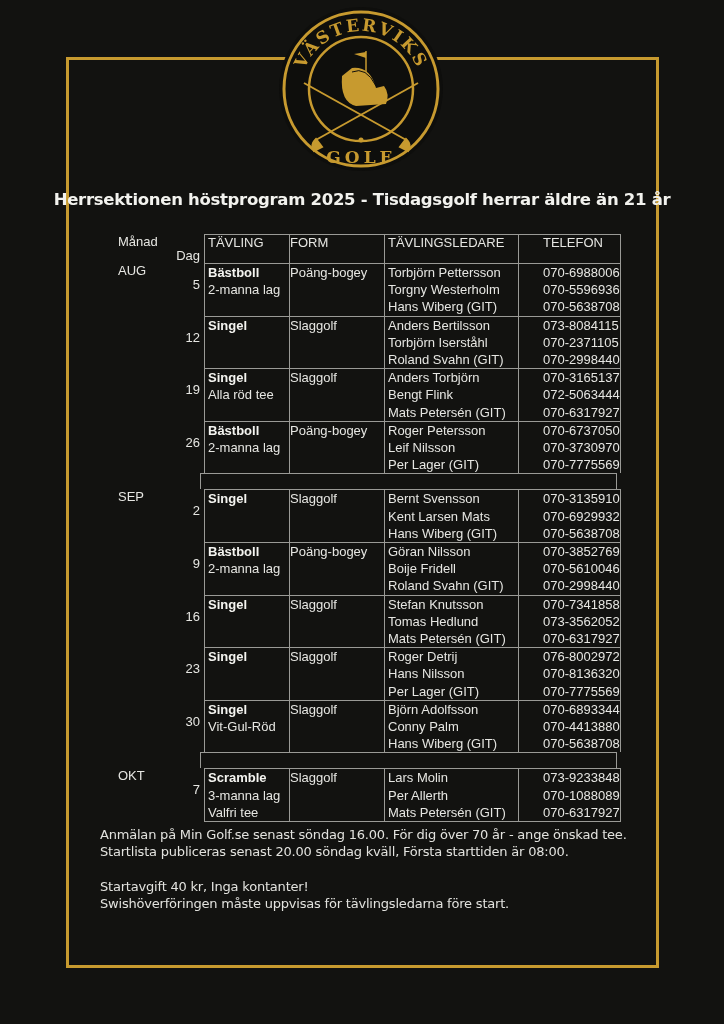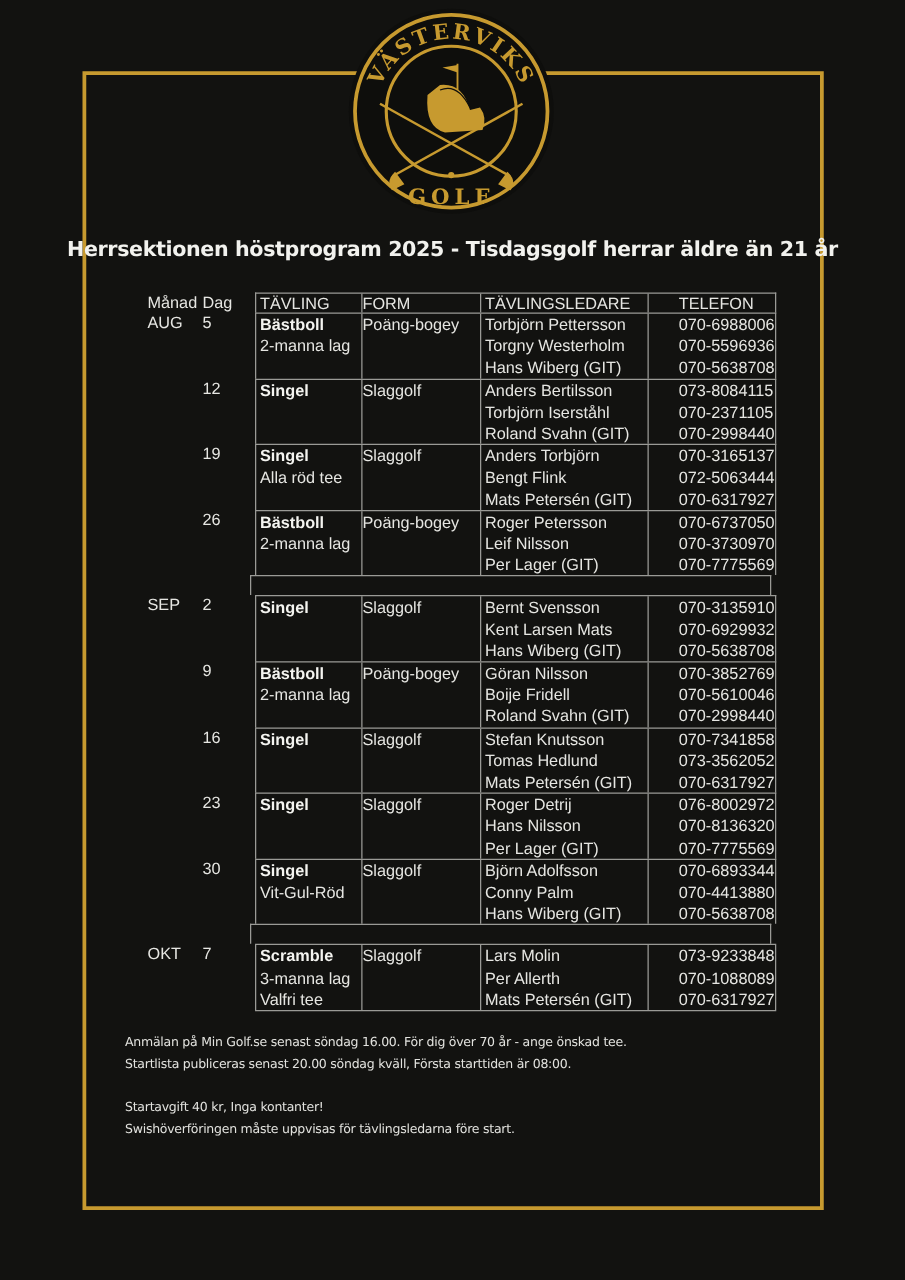--- a/index.html
+++ b/index.html
@@ -3,33 +3,33 @@
 <meta charset="utf-8">
 <style>
   html, body { margin:0; padding:0; }
   body { width:724px; height:1024px; background:#121210; position:relative; overflow:hidden; font-family:"Liberation Sans", sans-serif; color:#e6e6e2; }
   .frame { position:absolute; left:66px; top:57px; width:587px; height:905px; border:3px solid #c79a2f; box-sizing:content-box; }
   .logo { position:absolute; left:278px; top:6px; width:166px; height:166px; z-index:2; }
   .title { position:absolute; left:0; width:724px; top:190px; text-align:center; font-weight:bold; font-size:16.5px; color:#f2f2ee; font-family:"DejaVu Sans", sans-serif; letter-spacing:-0.3px; }
   .sched { position:absolute; left:118px; top:234px; font-size:13px; }
   .row { position:relative; display:flex; }
   .mon { width:44px; text-align:left; }
-  .dag { width:38px; text-align:left; padding-right:4px; }
+  .dag { width:38px; text-align:right; padding-right:4px;margin-top:14px; }
   .tbl { border-left:1.5px solid #9a9a96; border-right:1.5px solid #9a9a96; display:flex; }
   .c { line-height:17.2px; padding-left:3px; box-sizing:border-box; }
   .c1 { width:84px; }
   .c2 { width:95px; text-align:left; border-left:1.5px solid #9a9a96; padding-left:0; }
   .c3 { width:134px; border-left:1.5px solid #9a9a96; }
   .c4 { width:102px; border-left:1.5px solid #9a9a96;padding-left:24px; }
   .grp { border-top:1.5px solid #9a9a96; }
   .grp.last { border-bottom:1.5px solid #9a9a96; }
   .sep { height:15px; border-top:1.5px solid #9a9a96; border-left:1.5px solid #9a9a96; border-right:1.5px solid #9a9a96; width:415px; margin-left:82px; box-sizing:content-box; }
   .hdr .c { line-height:15px; }
   b { font-weight:bold; color:#f4f4f0; }
-  .notes { position:absolute; left:100px; font-family:"DejaVu Sans", sans-serif; font-size:10px; line-height:17px; color:#e2e2de; letter-spacing:-0.2px; }
+  .notes { position:absolute; left:100px; font-family:"DejaVu Sans", sans-serif; font-size:13px; line-height:17px; color:#e2e2de; letter-spacing:-0.2px; }
 </style>
 </head>
 <body>
 
 <div class="frame"></div>
 
 <svg class="logo" viewBox="0 0 166 166">
   <circle cx="83" cy="83" r="82" fill="#0e0e0c"></circle>
   <circle cx="83" cy="83" r="77" fill="none" stroke="#c79a2f" stroke-width="3"></circle>
   <circle cx="83" cy="83" r="52" fill="none" stroke="#c79a2f" stroke-width="2.5"></circle>

